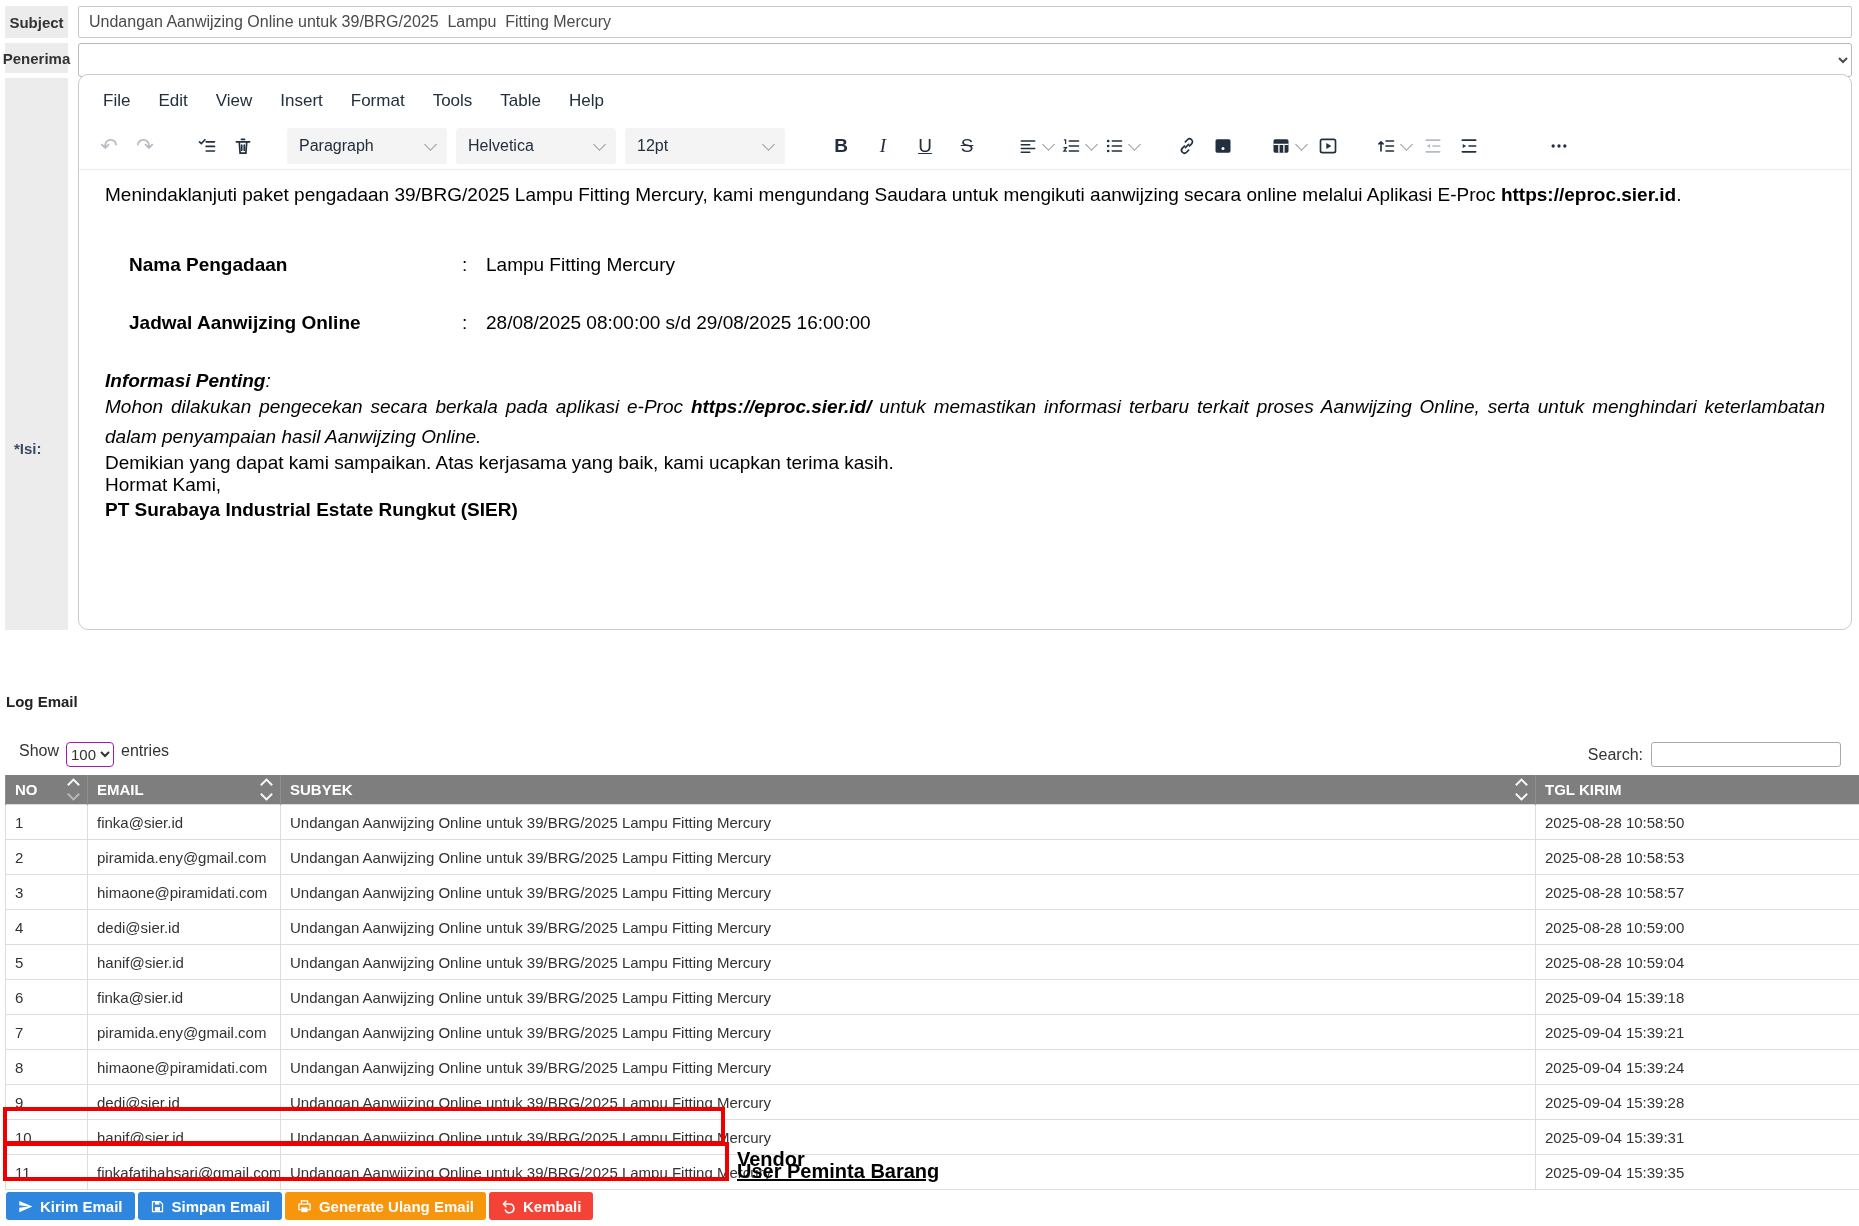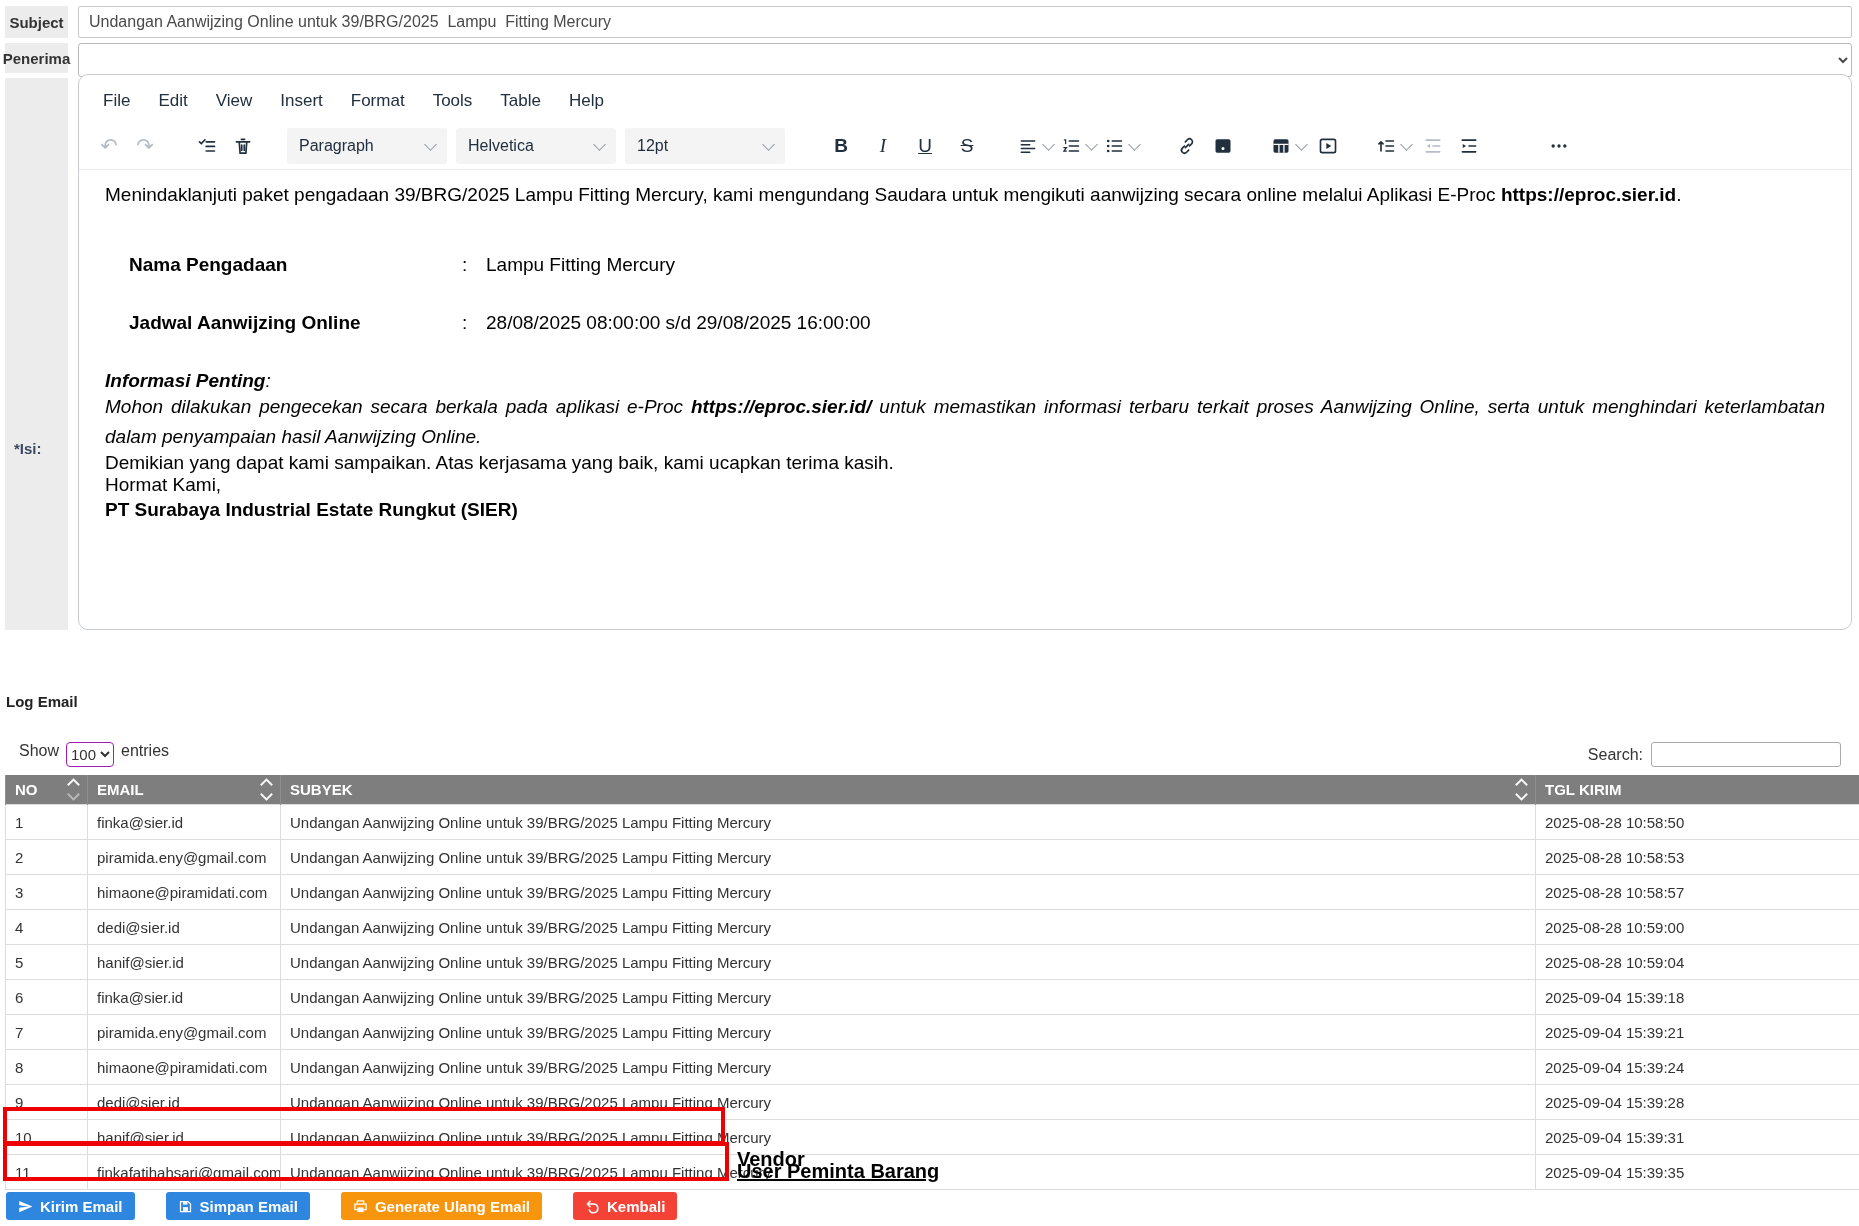--- a/index.html
+++ b/index.html
@@ -70,21 +70,21 @@
   .sc.faint{border-color:rgba(255,255,255,.45);}
 
   .red-box{position:absolute;border:4px solid #ee0000;box-sizing:border-box;z-index:5;pointer-events:none;}
   #rb1{left:3px;top:1107px;width:722px;height:38px;}
   #rb2{left:3px;top:1142px;width:726px;height:39px;}
   .annot{position:absolute;left:737px;font-size:20px;font-weight:bold;color:#000;z-index:6;}
   #annot1{top:1160px;text-decoration:underline;}
   #annot2{top:1148px;}
 
   
-  #actions{position:absolute;left:6px;top:1192px;display:flex;gap:31px;}
+  #actions{position:absolute;left:6px;top:1192px;display:flex;gap:3px;}
   .abtn{display:inline-flex;align-items:center;gap:7px;height:28px;padding:0 12px;border:none;border-radius:3px;color:#fff;font-size:15px;font-weight:bold;font-family:inherit;cursor:default;}
   .abtn.blue{background:#2e86de;}
   .abtn.orange{background:#f7950d;}
   .abtn.red{background:#f44336;}
 </style>
 </head>
 <body>
 
 <div id="page">
 

